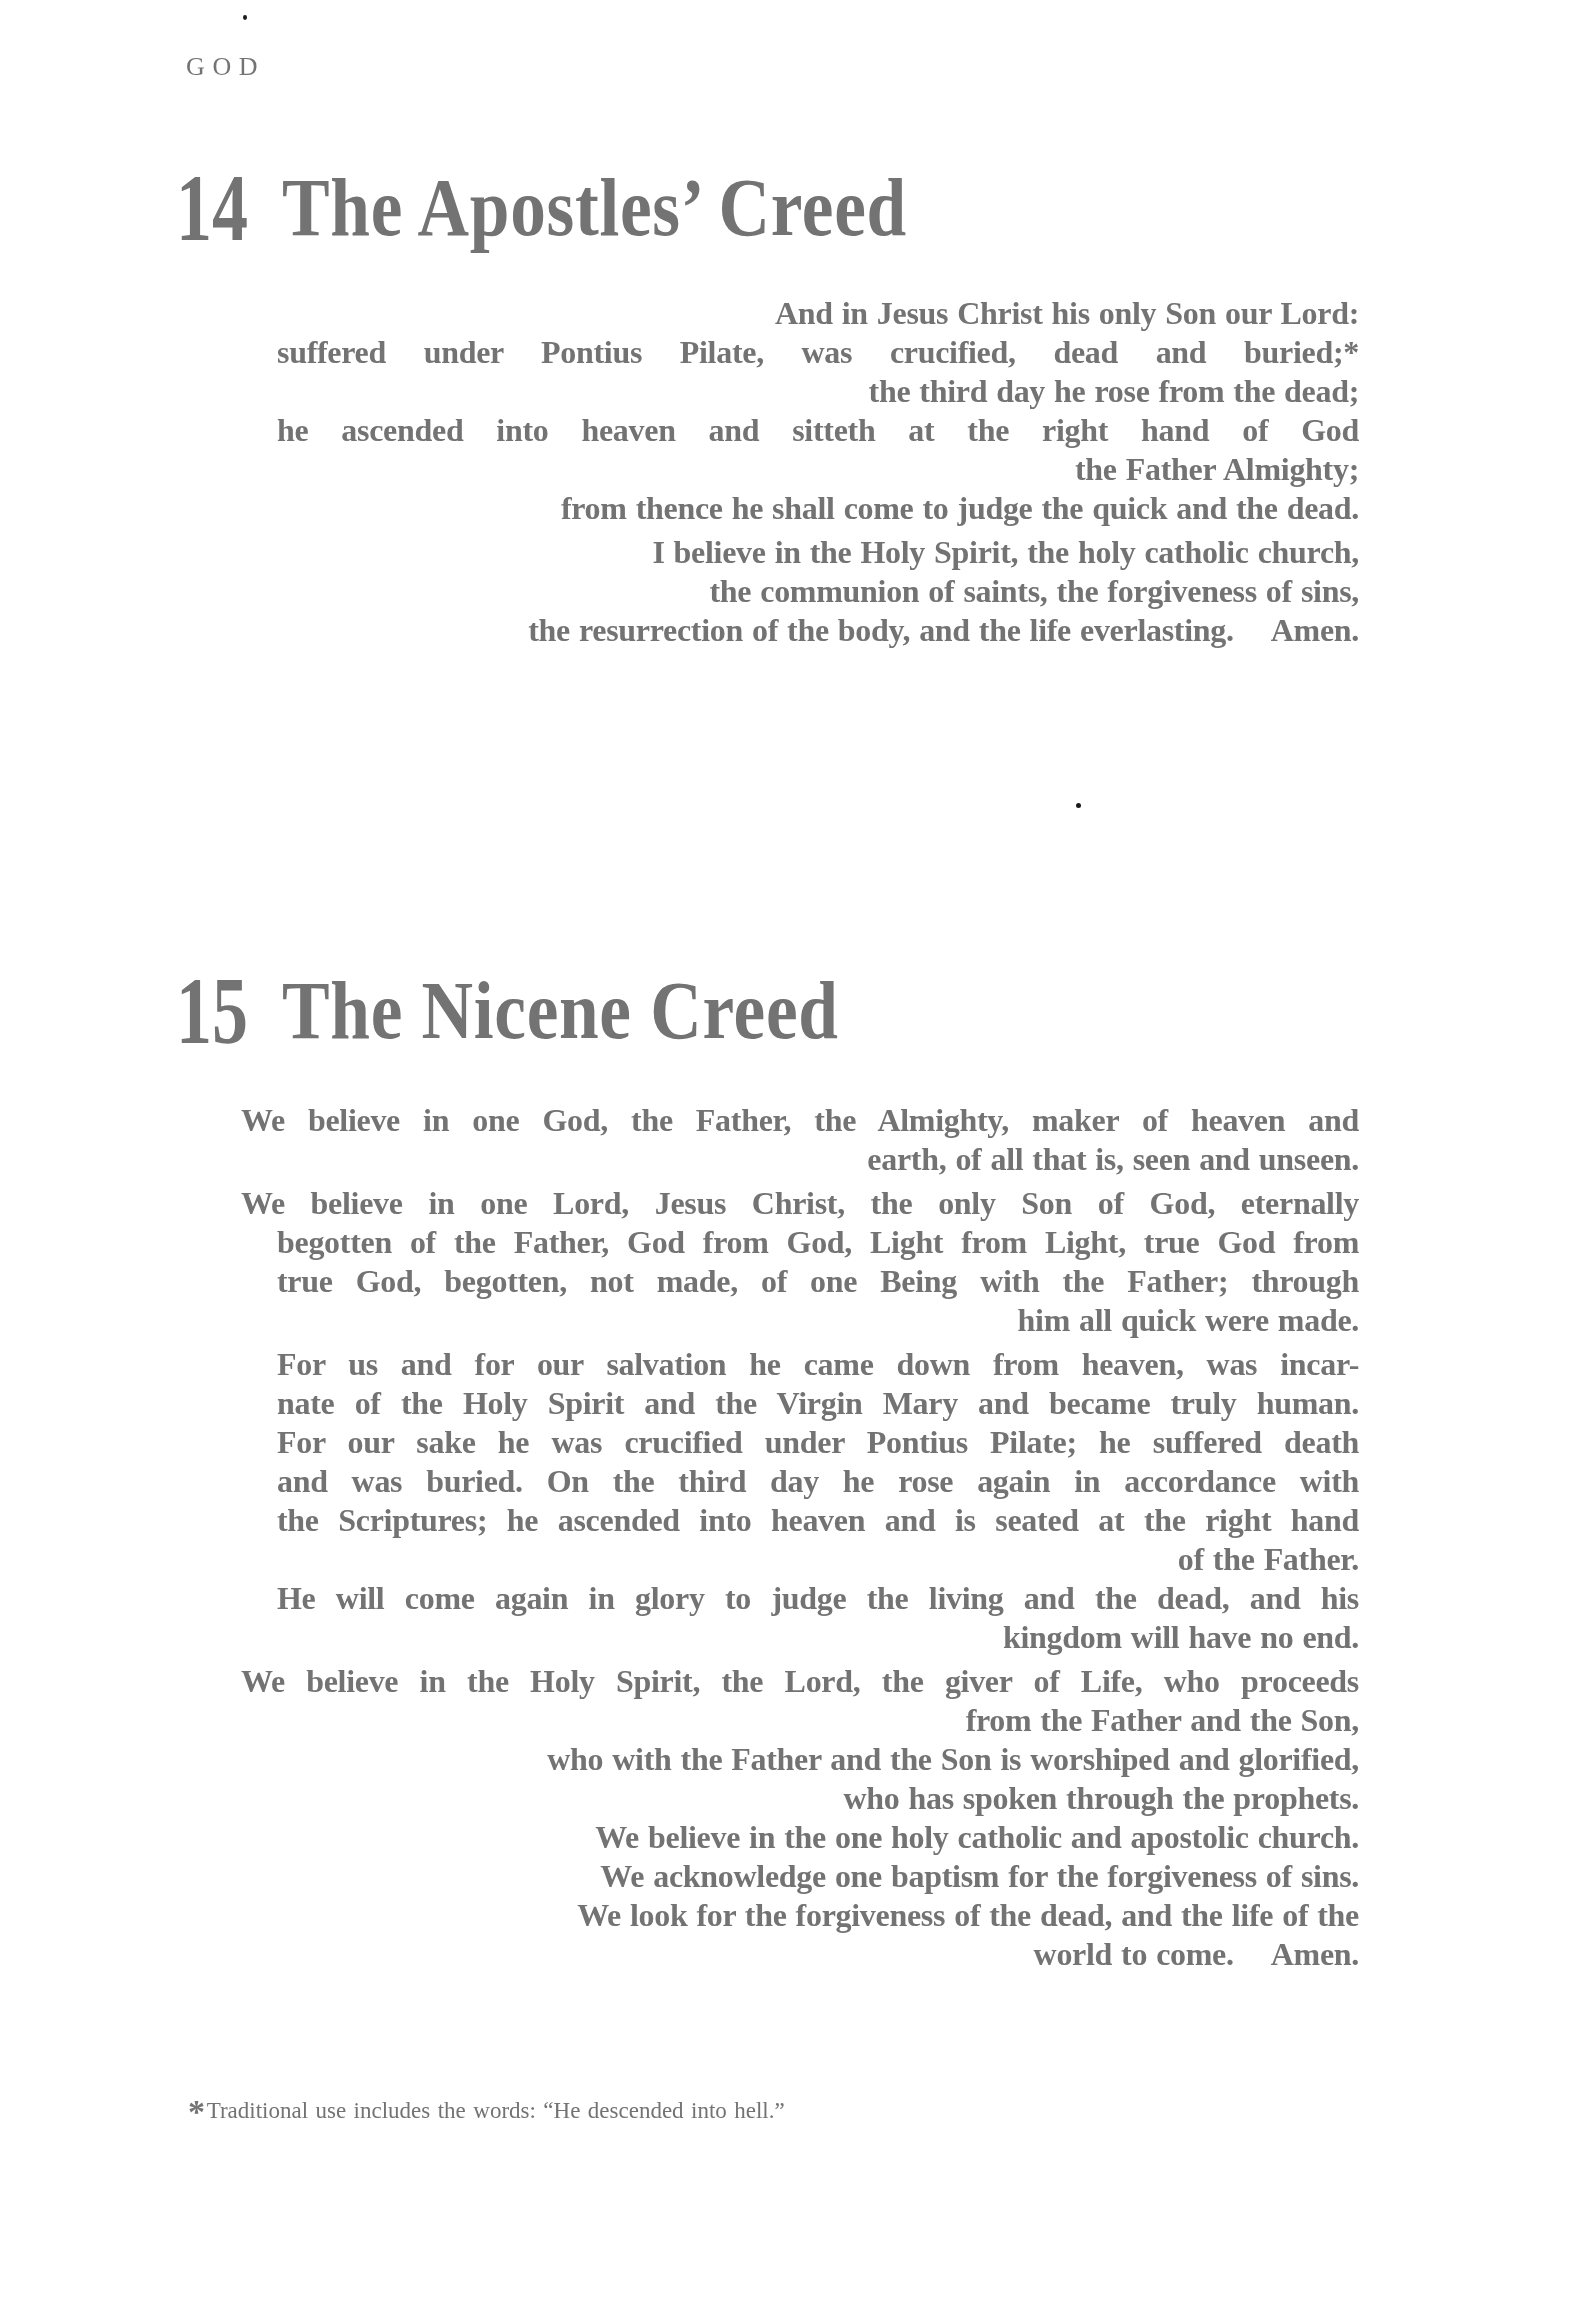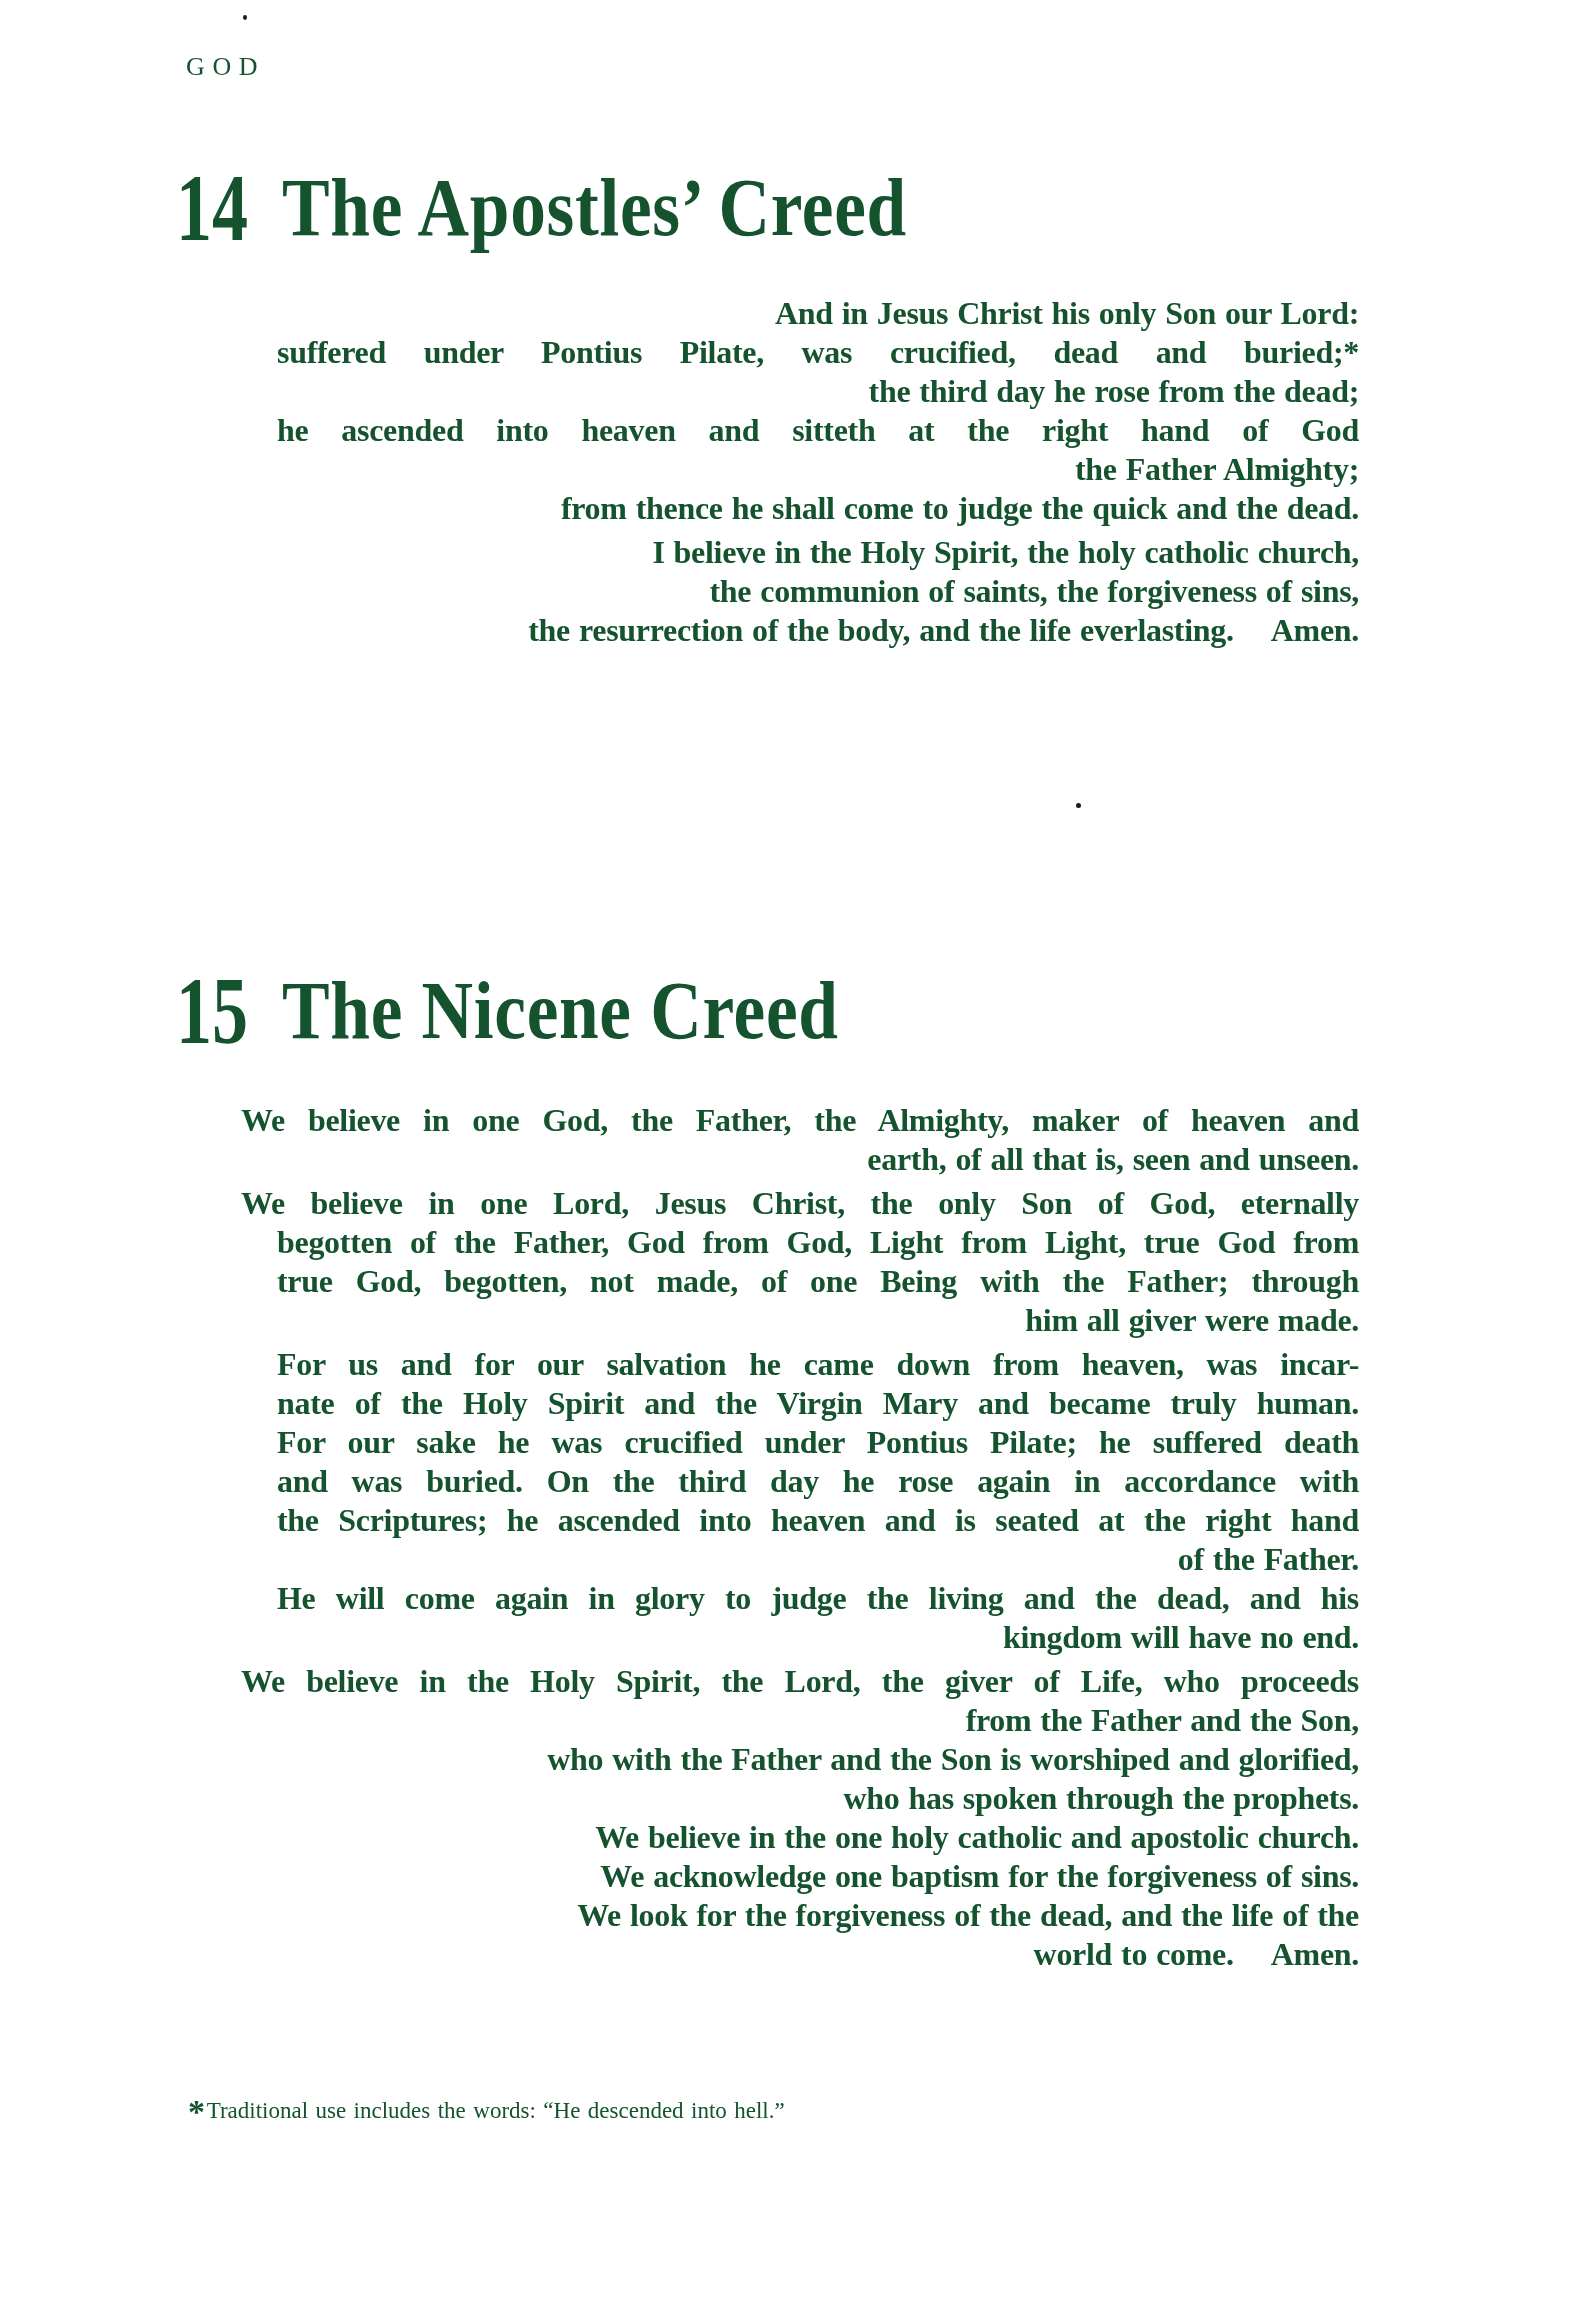--- a/index.html
+++ b/index.html
@@ -1,21 +1,21 @@
 <!DOCTYPE html>
 <html style="font-size:13.4px"><head>
 <meta charset="utf-8">
 <style>
   html,body{margin:0;padding:0;background:#e8e8e4;}
   .page{
     position:relative;
     width:1573px;height:2319px;
     margin:0 auto;
     background:#ffffff;
-    color:#14532d;
+    color:#737373;
     font-family:"Liberation Serif","DejaVu Serif",serif;
     overflow:hidden;
   }
   
   .running-head{
     position:absolute;left:186px;top:54px;
     font-size:26px;line-height:1;font-weight:400;
     letter-spacing:7.6px;
   }
   
@@ -102,21 +102,21 @@
     <div class="heading">
       <span class="num">15</span>
       <span class="title">The Nicene Creed</span>
     </div>
     <div class="creed">
         <div class="line ind0 j"><span>We believe in one God, the Father, the Almighty, maker of heaven and</span></div>
         <div class="line ind1"><span>earth, of all that is, seen and unseen.</span></div>
         <div class="line ind0 j gap"><span>We believe in one Lord, Jesus Christ, the only Son of God, eternally</span></div>
         <div class="line ind1 j"><span>begotten of the Father, God from God, Light from Light, true God from</span></div>
         <div class="line ind1 j"><span>true God, begotten, not made, of one Being with the Father; through</span></div>
-        <div class="line ind1"><span>him all giver were made.</span></div>
+        <div class="line ind1"><span>him all quick were made.</span></div>
         <div class="line ind1 j gap"><span>For us and for our salvation he came down from heaven, was incar-</span></div>
         <div class="line ind1 j"><span>nate of the Holy Spirit and the Virgin Mary and became truly human.</span></div>
         <div class="line ind1 j"><span>For our sake he was crucified under Pontius Pilate; he suffered death</span></div>
         <div class="line ind1 j"><span>and was buried. On the third day he rose again in accordance with</span></div>
         <div class="line ind1 j"><span>the Scriptures; he ascended into heaven and is seated at the right hand</span></div>
         <div class="line ind1"><span>of the Father.</span></div>
         <div class="line ind1 j"><span>He will come again in glory to judge the living and the dead, and his</span></div>
         <div class="line ind1"><span>kingdom will have no end.</span></div>
         <div class="line ind0 j gap"><span>We believe in the Holy Spirit, the Lord, the giver of Life, who proceeds</span></div>
         <div class="line ind1"><span>from the Father and the Son,</span></div>

